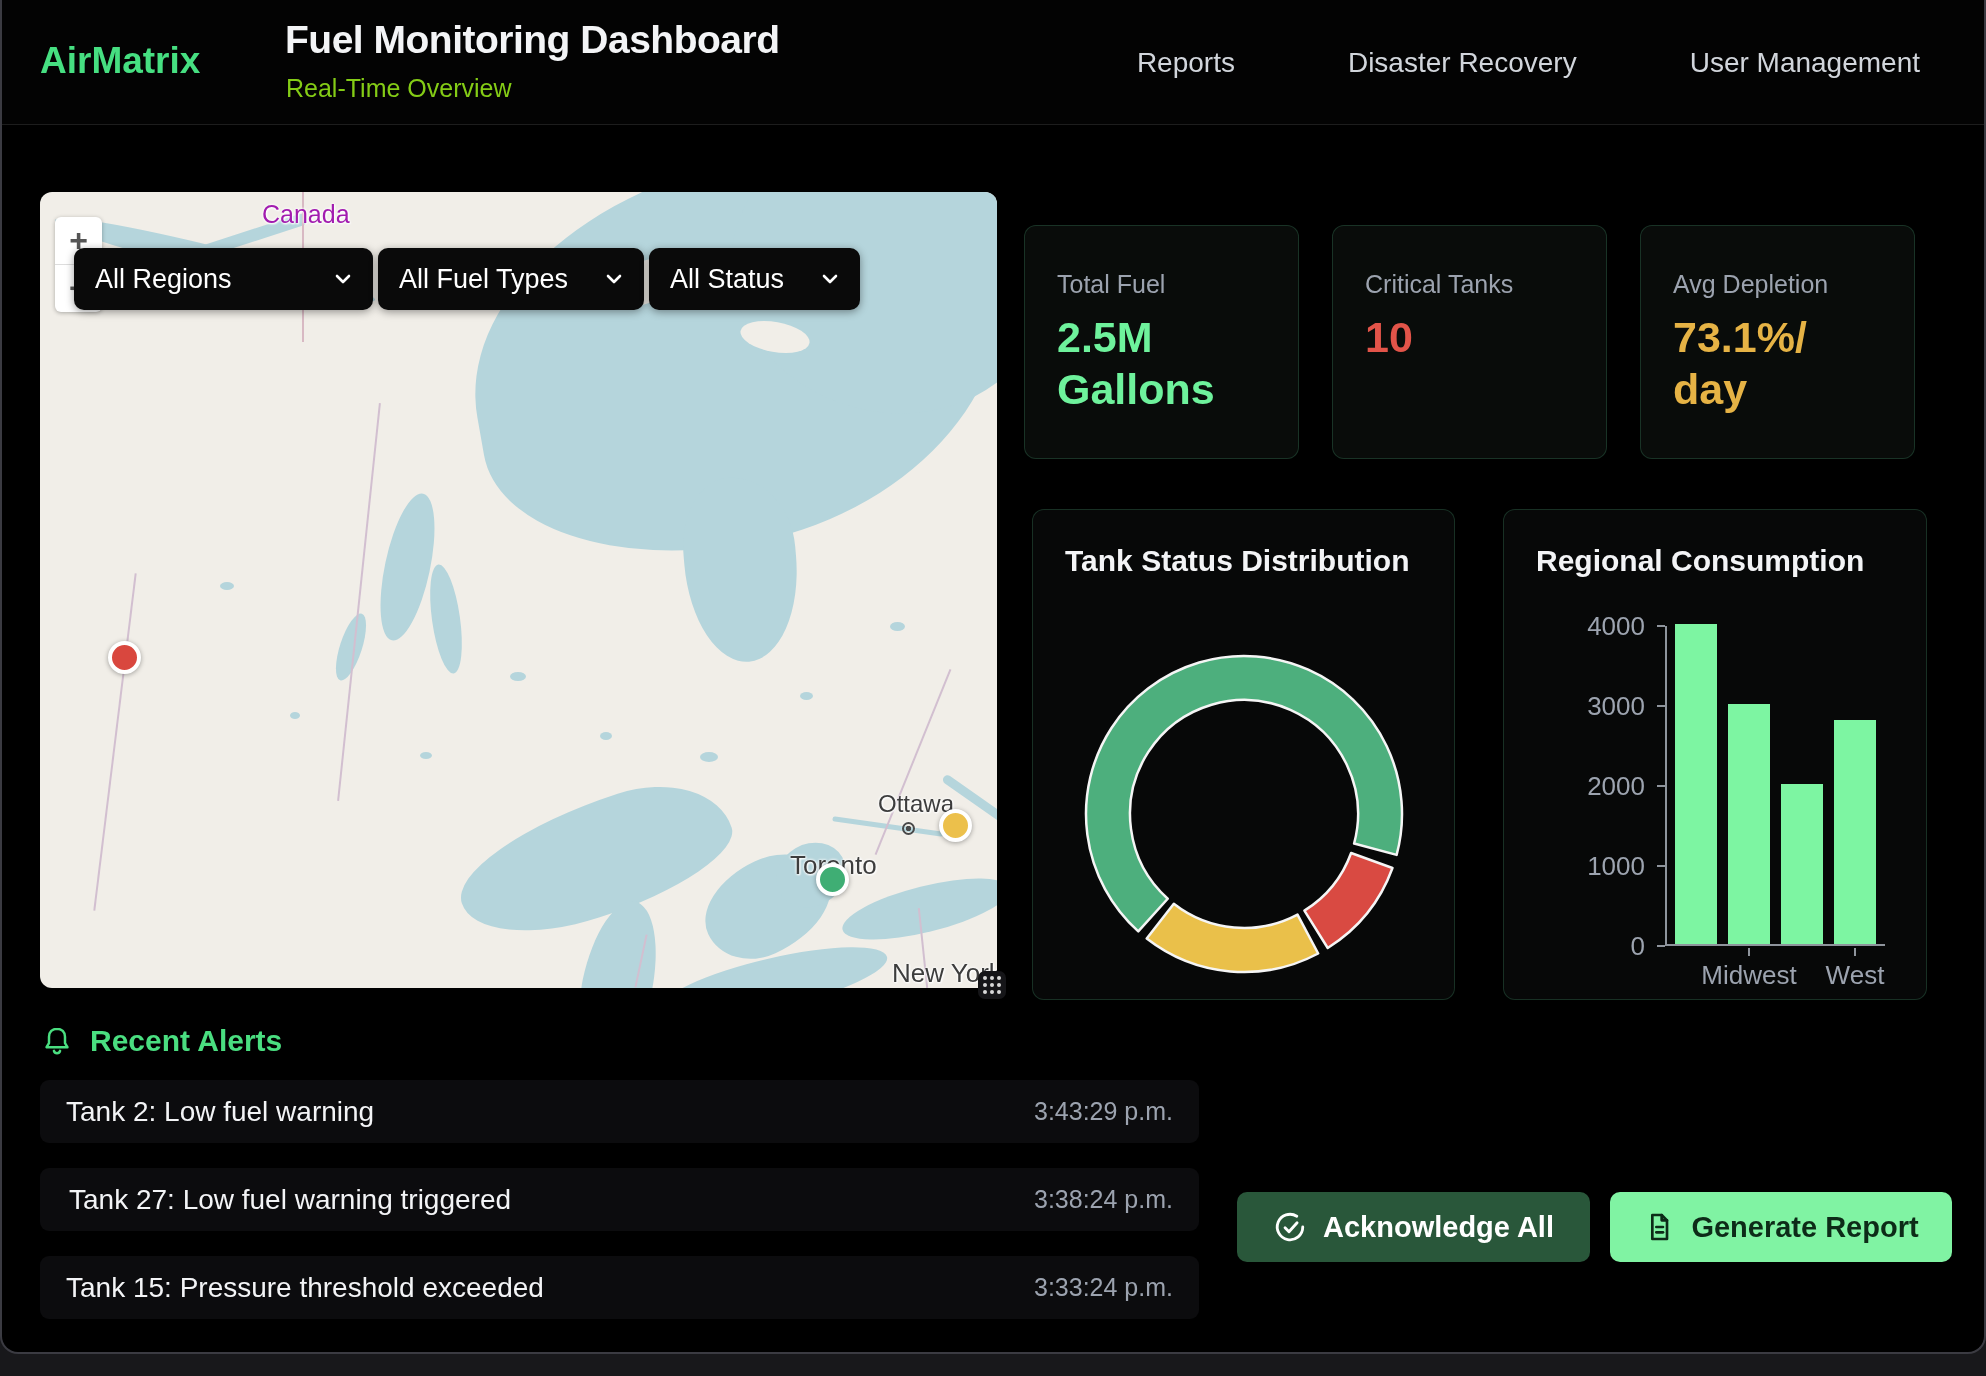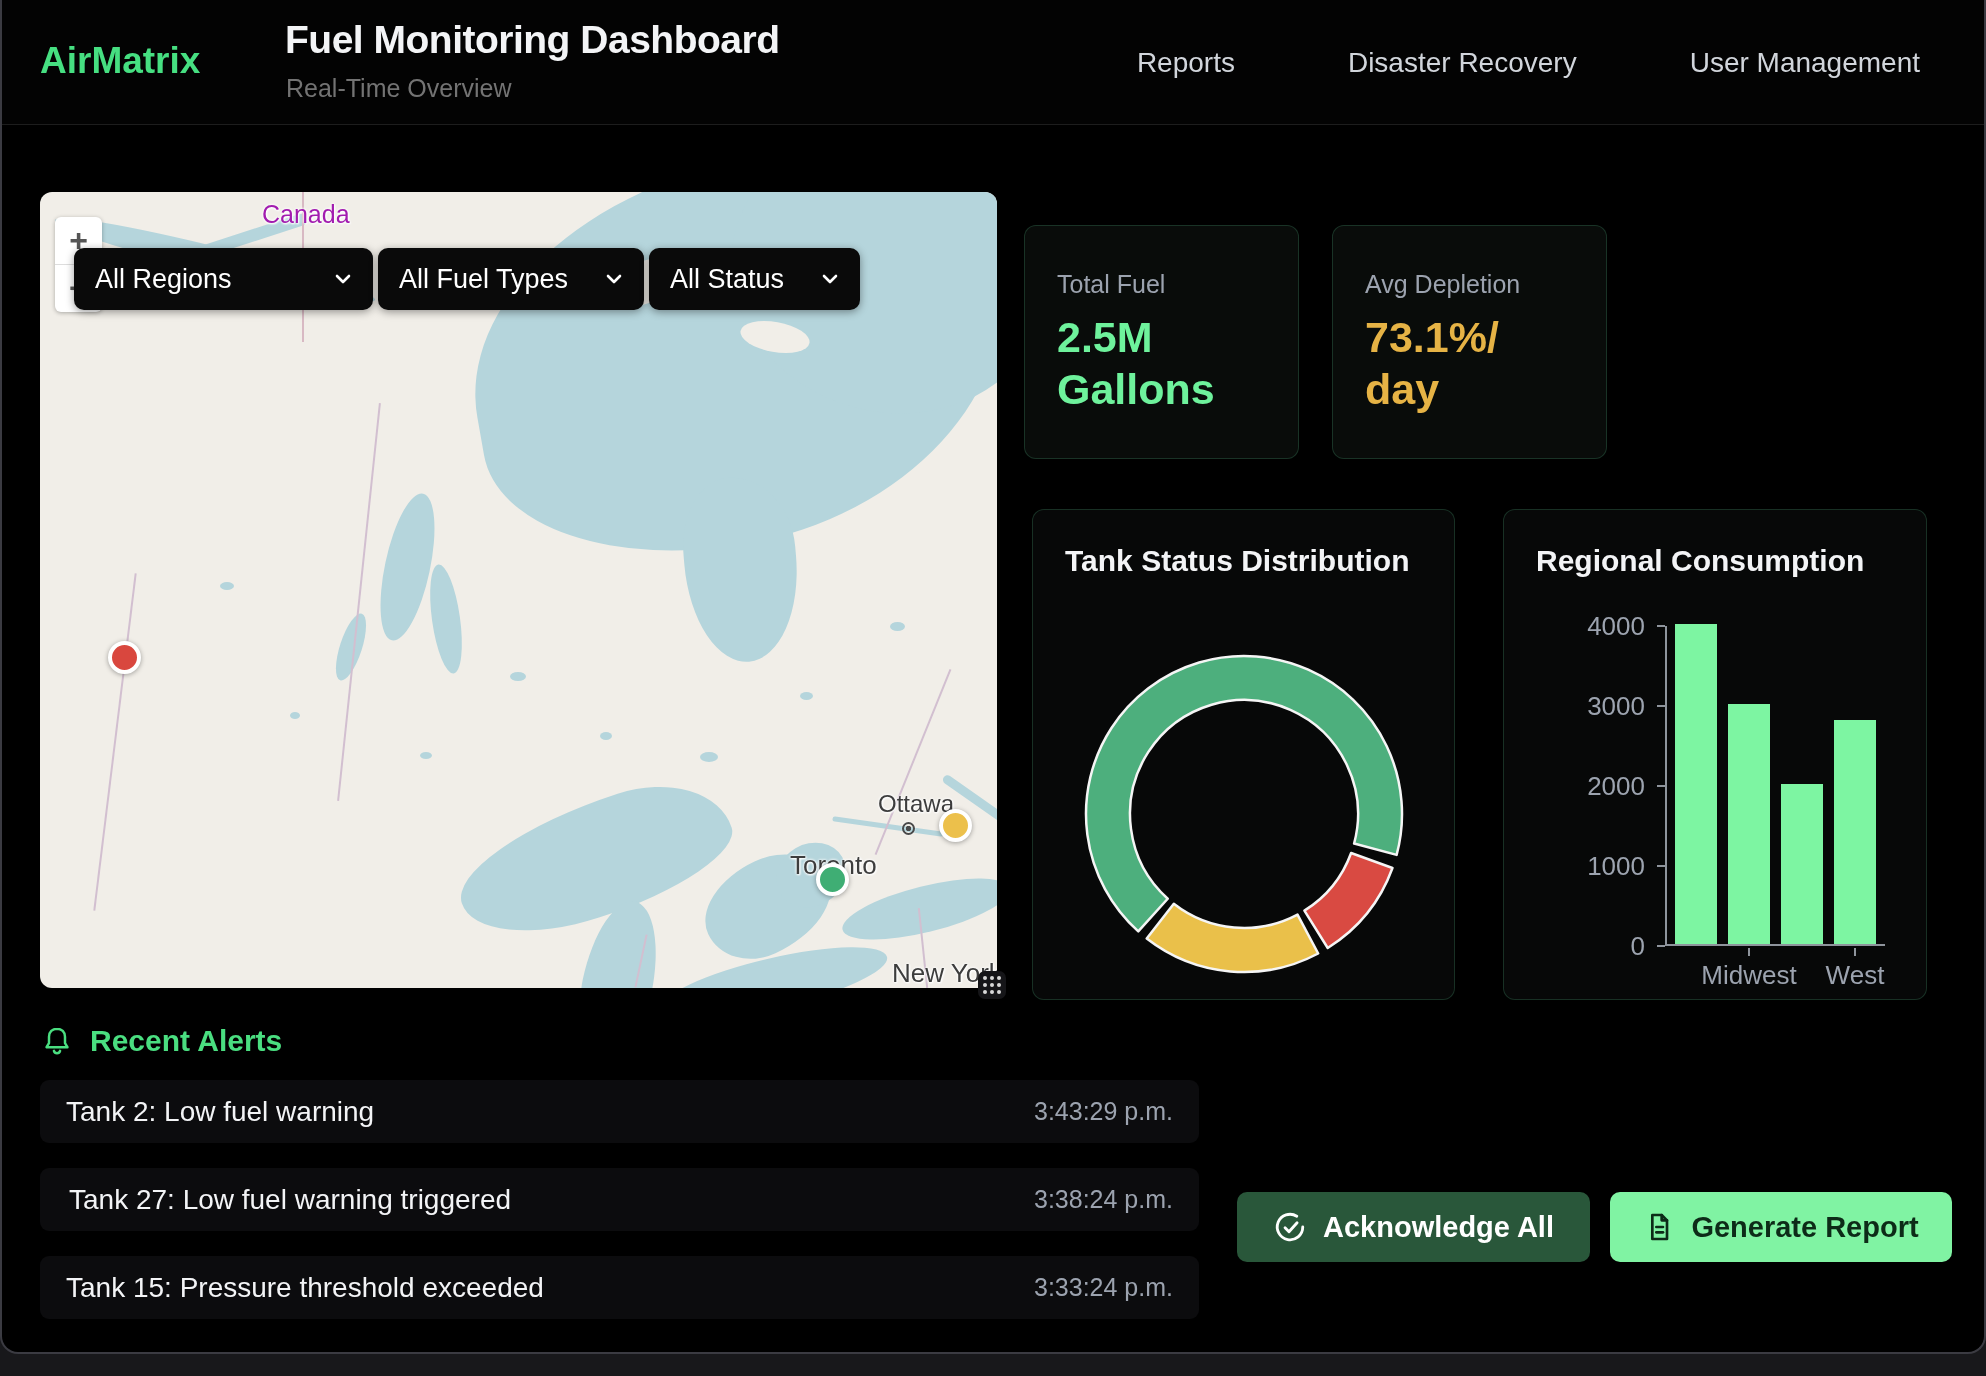--- a/index.html
+++ b/index.html
@@ -4,21 +4,21 @@
 <style>
   * { margin:0; padding:0; box-sizing:border-box; }
   html,body { width:1986px; height:1376px; background:#18181b; font-family:"Liberation Sans", sans-serif; overflow:hidden; }
   #app { position:absolute; left:0; top:0; width:1986px; height:1354px; background:#000;
          border:2px solid #3b3b42; border-top:none; border-radius:0 0 18px 18px; overflow:hidden; }
 
   
   #header { position:absolute; left:0; top:0; width:100%; height:125px; background:#030303; border-bottom:1px solid #1d1d1d; }
   .brand { position:absolute; left:38px; top:40px; font-size:37px; font-weight:bold; color:#46df81; }
   .page-title { position:absolute; left:283px; top:18px; font-size:39px; font-weight:bold; color:#f3f4f6; letter-spacing:-.5px; }
-  .page-subtitle { position:absolute; left:284px; top:74px; font-size:25px; color:#737373; }
+  .page-subtitle { position:absolute; left:284px; top:74px; font-size:25px; color:#84cc16; }
   #nav { position:absolute; right:64px; top:0; height:125px; display:flex; align-items:center; gap:113px; }
   .nav-item { font-size:28px; color:#d1d5db; cursor:pointer; }
 
   
   #map { position:absolute; left:38px; top:192px; width:957px; height:796px; background:#f1eee8; border-radius:12px; overflow:hidden; }
   .water { position:absolute; background:#b5d5dc; }
   .land  { position:absolute; background:#f1eee8; }
   .border-line { position:absolute; background:#d2bfd0; }
   .map-label { position:absolute; color:#3d3d3d; font-size:25px;
                text-shadow:0 0 3px #fff,0 0 3px #fff,1px 1px 2px #fff; white-space:nowrap; }
@@ -181,20 +181,24 @@
       <i></i>
   </div>
 
   <div id="stats">
     <div class="stat-card">
       <div class="stat-label">Total Fuel</div>
       <div class="stat-value" style="color: rgb(110, 242, 156);">2.5M
 Gallons</div>
     </div>
     <div class="stat-card">
+      <div class="stat-label">Critical Tanks</div>
+      <div class="stat-value" style="color: rgb(226, 84, 73);">10</div>
+    </div>
+    <div class="stat-card">
       <div class="stat-label">Avg Depletion</div>
       <div class="stat-value" style="color: rgb(230, 179, 69);">73.1%/
 day</div>
     </div>
   </div>
 
   <div class="chart-card" id="donut-card">
     <div class="chart-title">Tank Status Distribution</div>
     <svg id="donut-svg" width="330" height="330" viewBox="0 0 330 330">
         <path d="M59.27736419530039 282.4168824254283 A158 158 0 1 1 317.6162805536728 205.8934091261982 L275.1155441969538 194.5053711416873 A114 114 0 1 0 88.71911087509017 249.71851010442293 Z" fill="#4daf7d" stroke="#f5f5f5" stroke-width="2.5" stroke-linejoin="round"></path>

